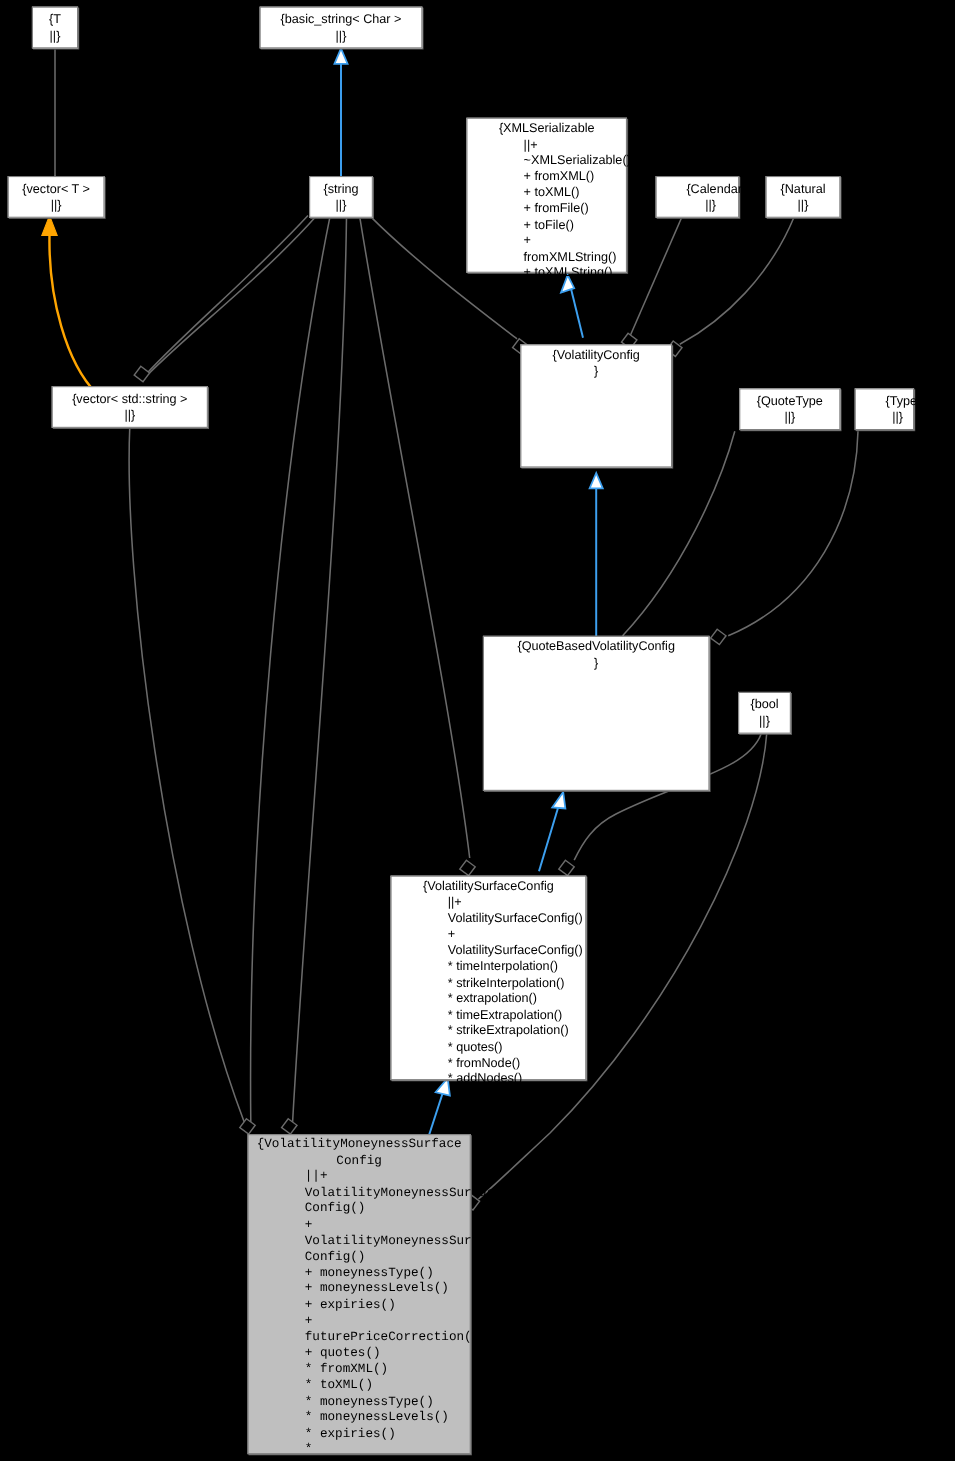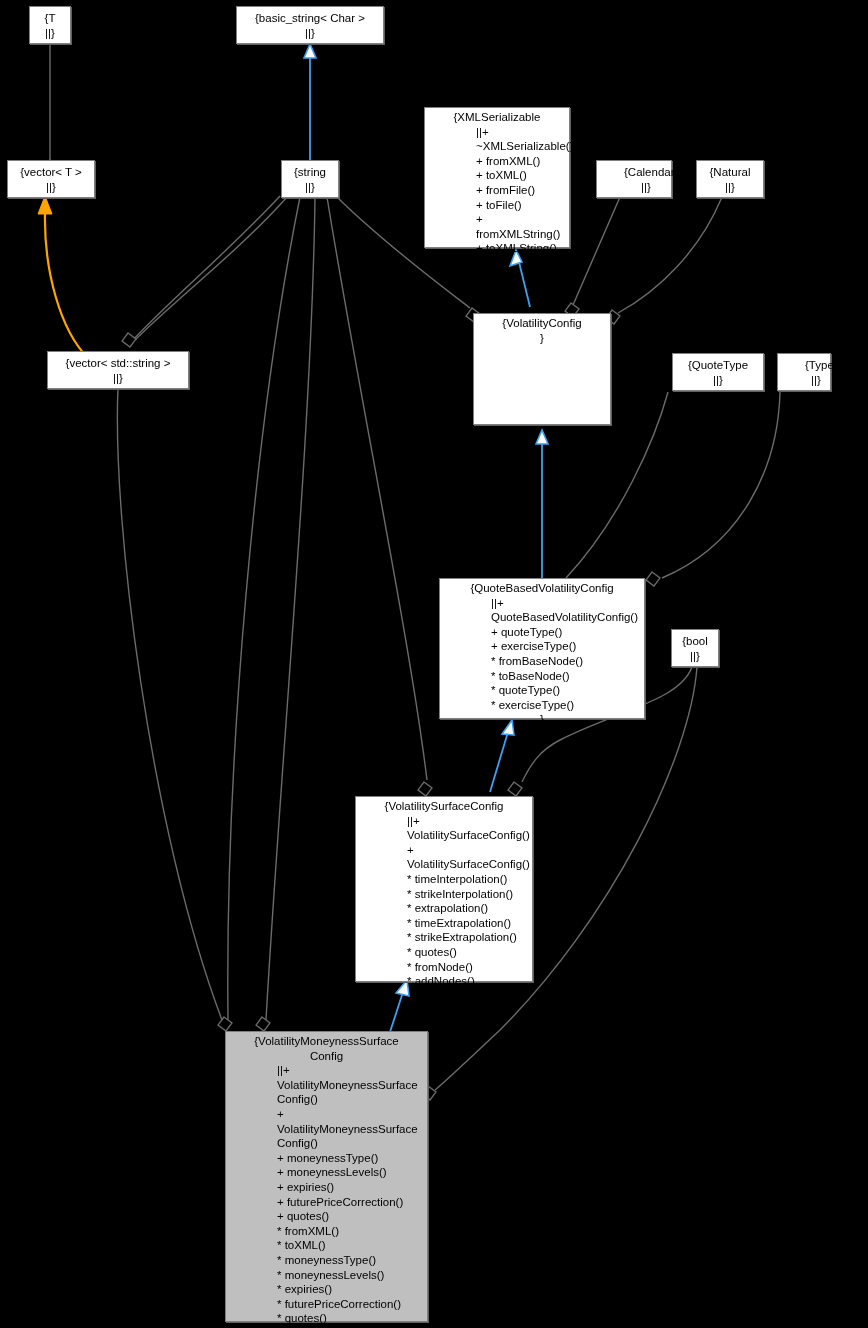--- a/index.html
+++ b/index.html
@@ -151,46 +151,39 @@
   <div class="endb">}</div>
 </div>
 
 <div class="node" style="left:473px;top:313px;width:138px;height:112px;">
   <div class="ttl">{VolatilityConfig</div>
   <div class="endb">}</div>
 </div>
 
 <div class="node" style="left:439px;top:578px;width:206px;height:141px;">
   <div class="ttl">{QuoteBasedVolatilityConfig</div>
-  <div class="mem">||+ QuoteBasedVolatilityConfig()
-+ quoteType()
-+ exerciseType()
-* fromBaseNode()
-* toBaseNode()
-* quoteType()
-* exerciseType()</div>
   <div class="endb">}</div>
 </div>
 
 <div class="node" style="left:355px;top:796px;width:178px;height:186px;">
   <div class="ttl">{VolatilitySurfaceConfig</div>
   <div class="mem">||+ VolatilitySurfaceConfig()
 + VolatilitySurfaceConfig()
 * timeInterpolation()
 * strikeInterpolation()
 * extrapolation()
 * timeExtrapolation()
 * strikeExtrapolation()
 * quotes()
 * fromNode()
 * addNodes()</div>
   <div class="endb">}</div>
 </div>
 
-<div class="node gray" style="left:225px;top:1031px;width:203px;height:291px;">
+<div class="node gray" style="left:225px;top:1031px;width:203px;height:291px;font-family:Liberation Mono, monospace;">
   <div class="ttl">{VolatilityMoneynessSurface
 Config</div>
   <div class="mem">||+ VolatilityMoneynessSurface
 Config()
 + VolatilityMoneynessSurface
 Config()
 + moneynessType()
 + moneynessLevels()
 + expiries()
 + futurePriceCorrection()

